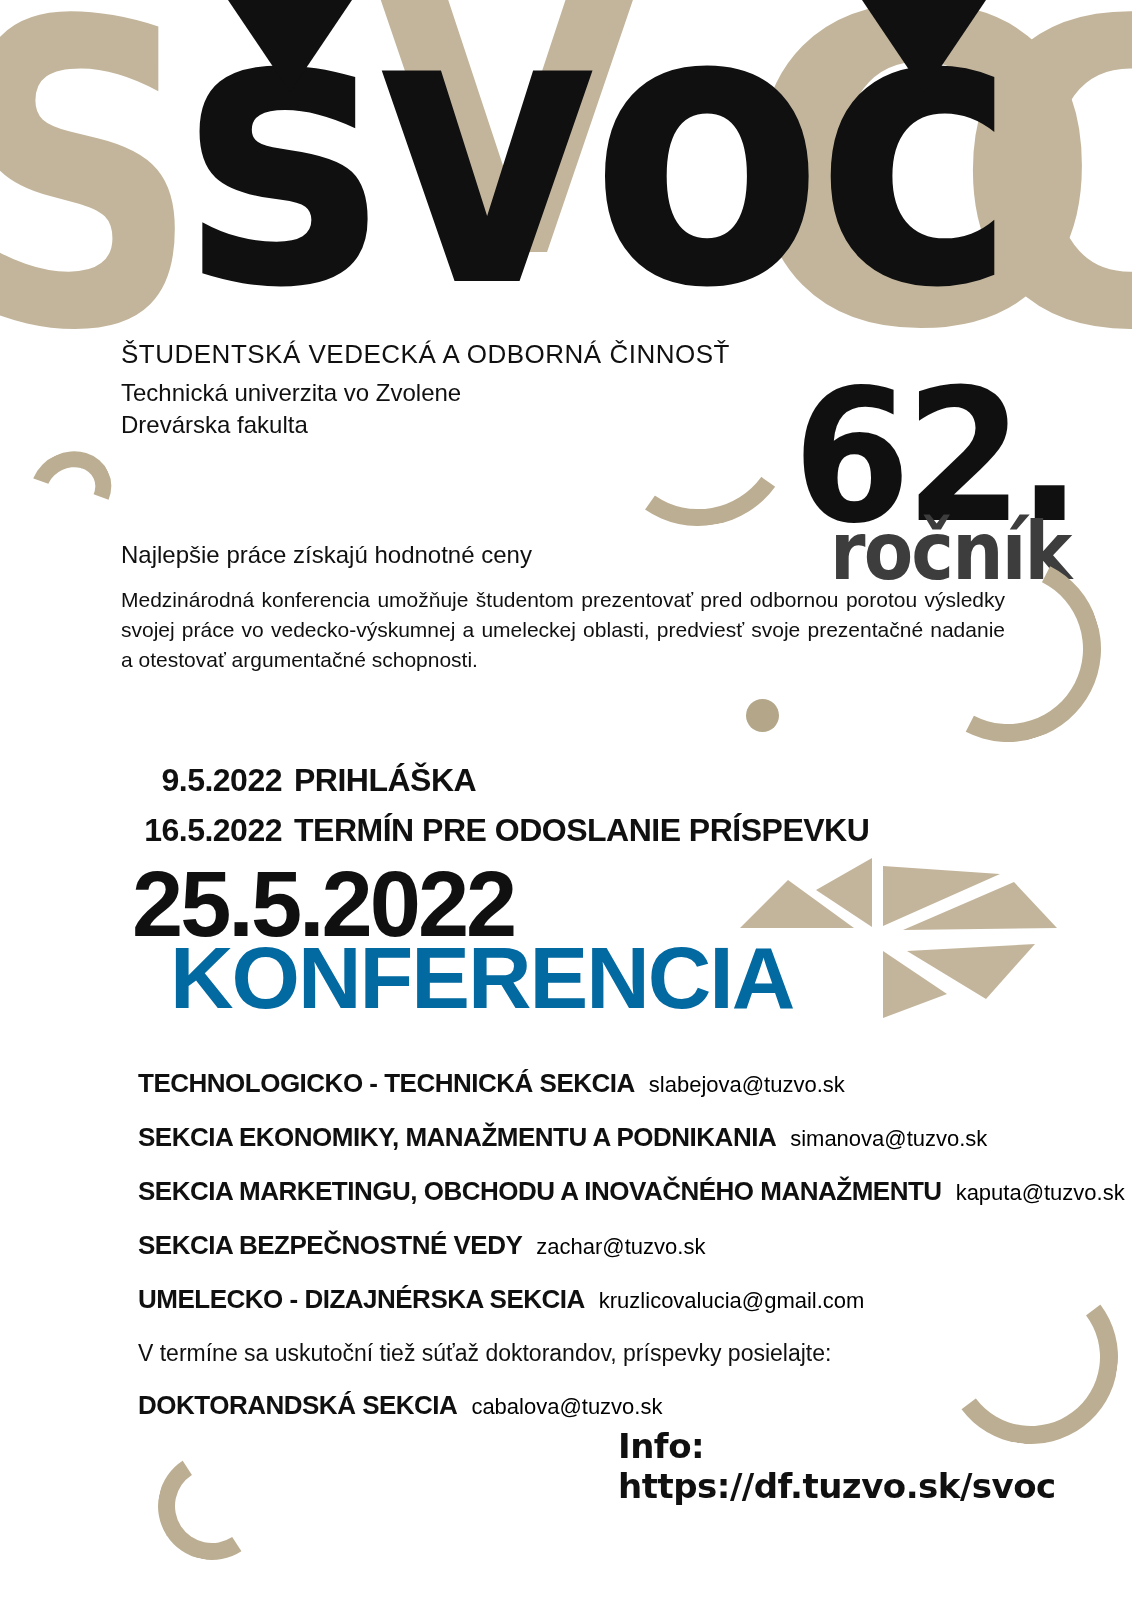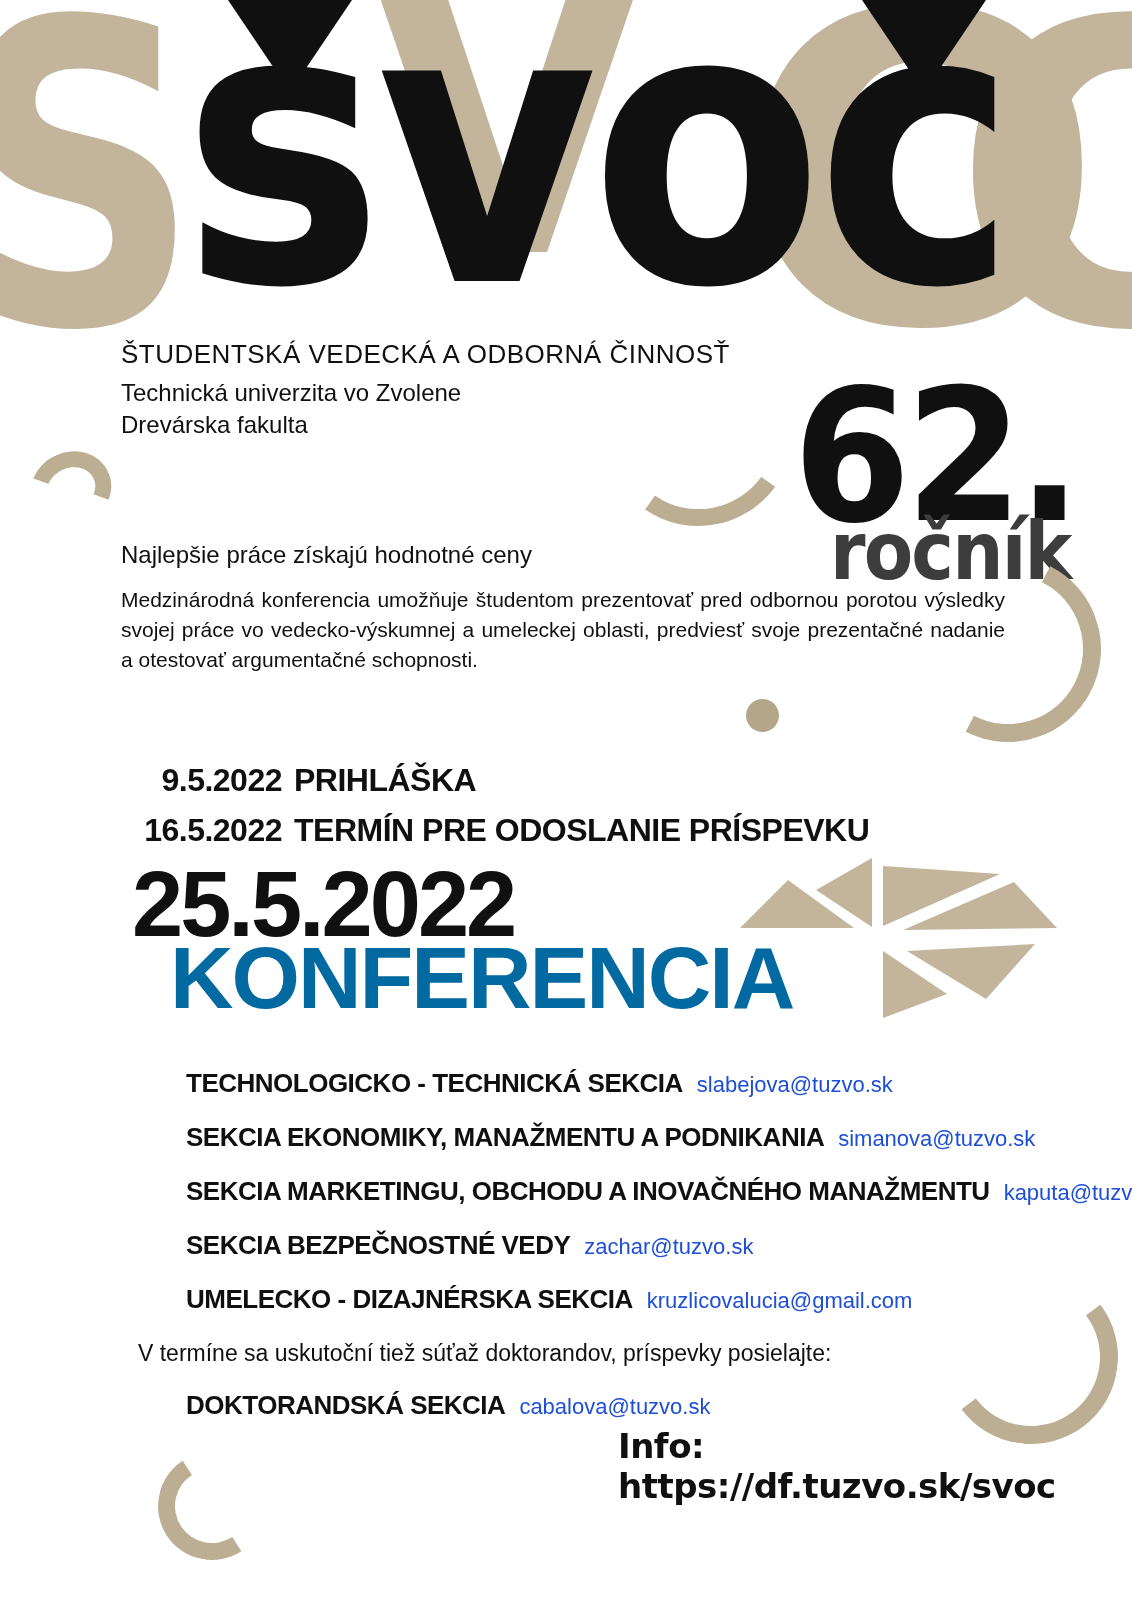--- a/index.html
+++ b/index.html
@@ -48,22 +48,22 @@
   .deadline-label { margin-left:12px; font-size:32px; font-weight:bold; letter-spacing:-0.5px; }
   
   .conf-date { position:absolute; left:132px; top:858px; font-size:92px; line-height:1;
     font-weight:bold; letter-spacing:-3px; z-index:3; }
   .conf-label { position:absolute; left:170px; top:934px; font-size:88px; line-height:1;
     font-weight:bold; color:#0369a1; letter-spacing:-2px; z-index:3; }
   .pinwheel { position:absolute; left:728px; top:848px; z-index:2; }
   
   .sections { position:absolute; left:138px; top:1068px; }
   .section-row { display:flex; align-items:baseline; height:54px; }
-  .section-name { font-size:26px; font-weight:bold; letter-spacing:-0.5px; white-space:nowrap;margin-left:48px; }
-  .section-email { margin-left:14px; font-size:22px; color:#1d4ed8; white-space:nowrap;text-align:center; }
+  .section-name { font-size:26px; font-weight:bold; letter-spacing:-0.5px; white-space:nowrap; }
+  .section-email { margin-left:14px; font-size:22px; color:#000000; white-space:nowrap;text-align:center; }
   .doc-note { position:absolute; left:138px; top:1340px; font-size:23px; }
   .doc-row { position:absolute; left:138px; top:1390px; display:flex; align-items:baseline; }
   
   .info { position:absolute; left:618px; top:1426px; font-size:34px; font-weight:bold;
     font-family:"DejaVu Sans", sans-serif; letter-spacing:-0.5px; }
   
   .arc { position:absolute; border-style:solid; border-color:transparent; border-radius:50%; box-sizing:border-box; }
   .arc-topleft { left:30px; top:452px; width:82px; height:74px; border-width:16px;
     border-top-color:#bcae92; border-right-color:#bcae92; transform:rotate(-25deg); }
   .arc-smile { left:606px; top:344px; width:186px; height:182px; border-width:17px;

